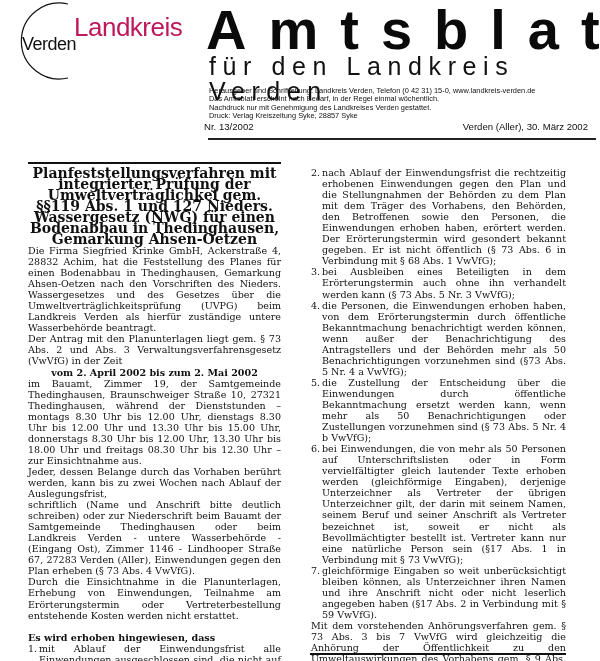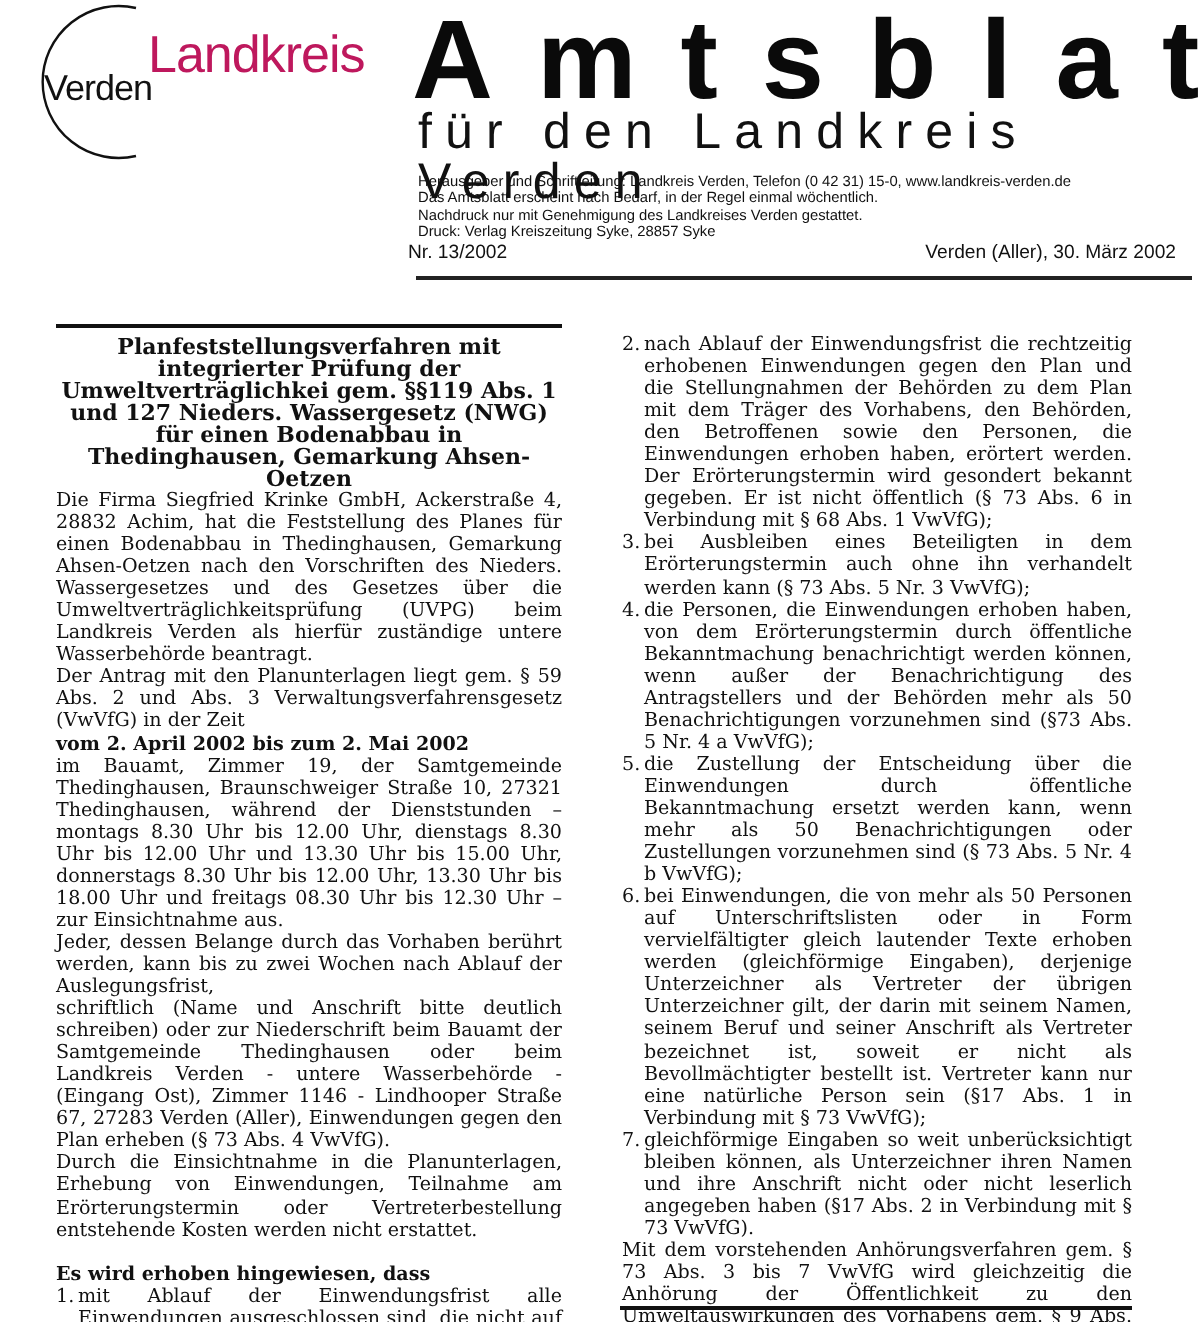--- a/index.html
+++ b/index.html
@@ -11,22 +11,22 @@
   .title { position:absolute; left:206px; top:2px; font-family:"Liberation Sans", sans-serif; font-weight:bold; font-size:56px; letter-spacing:22px; line-height:1; color:#0a0a0a; }
   .subtitle { position:absolute; left:209px; top:54px; font-family:Liberation Sans, sans-serif; font-size:25px; letter-spacing:6.6px; line-height:1; color:#111; }
   .imprint { position:absolute; left:209px; top:87px; font-family:"Liberation Sans", sans-serif; font-size:7.4px; line-height:8.3px; color:#111; white-space:nowrap; }
   .issue-row { position:absolute; left:204px; top:121px; width:384px; font-family:"Liberation Sans", sans-serif; font-size:9.6px; display:flex; justify-content:space-between; }
   .rule-top { position:absolute; left:208px; top:138px; width:388px; height:1.5px; background:#222; }
   .rule-col1 { position:absolute; left:28px; top:162px; width:253px; height:1.5px; background:#111; }
   .rule-bottom { position:absolute; left:310px; top:653px; width:256px; height:1.5px; background:#111; }
   .col { position:absolute; font-size:9.55px; line-height:11.05px; text-align:justify; }
   .col1 { left:28px; top:168px; width:253px; }
   .col2 { left:311px; top:167px; width:255px; }
-  .head { font-weight:bold; text-align:center; font-size:11px; line-height:11px; }
-  .center-bold { font-weight:bold; text-align:left; }
+  .head { font-weight:bold; text-align:center; font-size:14px; line-height:11px; }
+  .center-bold { font-weight:bold; text-align:center; }
   .p { margin:0; }
   .gap { height:11px; }
   .bold { font-weight:bold; }
   ol.items { list-style:none; margin:0; padding:0; }
   ol.items li { position:relative; padding-left:11px; margin:0; }
   ol.items li .num { position:absolute; left:0; top:0; }
 </style>
 </head>
 <body>
 
@@ -51,38 +51,38 @@
 <div class="issue-row">
   <span>Nr. 13/2002</span>
   <span>Verden (Aller), 30. März 2002</span>
 </div>
 <div class="rule-top"></div>
 <div class="rule-col1"></div>
 
 <div class="col col1">
   <div class="head">Planfeststellungsverfahren mit integrierter Prüfung der Umweltverträglichkei gem. §§119 Abs. 1 und 127 Nieders. Wassergesetz (NWG) für einen Bodenabbau in Thedinghausen, Gemarkung Ahsen-Oetzen</div>
   <p class="p">Die Firma Siegfried Krinke GmbH, Ackerstraße 4, 28832 Achim, hat die Feststellung des Planes für einen Bodenabbau in Thedinghausen, Gemarkung Ahsen-Oetzen nach den Vorschriften des Nieders. Wassergesetzes und des Gesetzes über die Umweltverträglichkeitsprüfung (UVPG) beim Landkreis Verden als hierfür zuständige untere Wasserbehörde beantragt.</p>
-  <p class="p">Der Antrag mit den Planunterlagen liegt gem. § 59 Abs. 2 und Abs. 3 Verwaltungsverfahrensgesetz (VwVfG) in der Zeit</p>
+  <p class="p">Der Antrag mit den Planunterlagen liegt gem. § 73 Abs. 2 und Abs. 3 Verwaltungsverfahrensgesetz (VwVfG) in der Zeit</p>
   <div class="center-bold">vom 2. April 2002 bis zum 2. Mai 2002</div>
   <p class="p">im Bauamt, Zimmer 19, der Samtgemeinde Thedinghausen, Braunschweiger Straße 10, 27321 Thedinghausen, während der Dienststunden – montags 8.30 Uhr bis 12.00 Uhr, dienstags 8.30 Uhr bis 12.00 Uhr und 13.30 Uhr bis 15.00 Uhr, donnerstags 8.30 Uhr bis 12.00 Uhr, 13.30 Uhr bis 18.00 Uhr und freitags 08.30 Uhr bis 12.30 Uhr – zur Einsichtnahme aus.</p>
   <p class="p">Jeder, dessen Belange durch das Vorhaben berührt werden, kann bis zu zwei Wochen nach Ablauf der Auslegungsfrist,</p>
   <p class="p">schriftlich (Name und Anschrift bitte deutlich schreiben) oder zur Niederschrift beim Bauamt der Samtgemeinde Thedinghausen oder beim Landkreis Verden - untere Wasserbehörde - (Eingang Ost), Zimmer 1146 - Lindhooper Straße 67, 27283 Verden (Aller), Einwendungen gegen den Plan erheben (§ 73 Abs. 4 VwVfG).</p>
   <p class="p">Durch die Einsichtnahme in die Planunterlagen, Erhebung von Einwendungen, Teilnahme am Erörterungstermin oder Vertreterbestellung entstehende Kosten werden nicht erstattet.</p>
   <div class="gap"></div>
   <div class="bold">Es wird erhoben hingewiesen, dass</div>
   <ol class="items">
     <li><span class="num">1.</span><span>mit Ablauf der Einwendungsfrist alle Einwendungen ausgeschlossen sind, die nicht auf besonderem privatrechtlichem Titel beruhen (§ 73 Abs. 4 Satz 3 VwVfG);</span></li>
   </ol>
 </div>
 
 <div class="col col2">
   <ol class="items">
     <li><span class="num">2.</span><span>nach Ablauf der Einwendungsfrist die rechtzeitig erhobenen Einwendungen gegen den Plan und die Stellungnahmen der Behörden zu dem Plan mit dem Träger des Vorhabens, den Behörden, den Betroffenen sowie den Personen, die Einwendungen erhoben haben, erörtert werden. Der Erörterungstermin wird gesondert bekannt gegeben. Er ist nicht öffentlich (§ 73 Abs. 6 in Verbindung mit § 68 Abs. 1 VwVfG);</span></li>
     <li><span class="num">3.</span><span>bei Ausbleiben eines Beteiligten in dem Erörterungstermin auch ohne ihn verhandelt werden kann (§ 73 Abs. 5 Nr. 3 VwVfG);</span></li>
     <li><span class="num">4.</span><span>die Personen, die Einwendungen erhoben haben, von dem Erörterungstermin durch öffentliche Bekanntmachung benachrichtigt werden können, wenn außer der Benachrichtigung des Antragstellers und der Behörden mehr als 50 Benachrichtigungen vorzunehmen sind (§73 Abs. 5 Nr. 4 a VwVfG);</span></li>
     <li><span class="num">5.</span><span>die Zustellung der Entscheidung über die Einwendungen durch öffentliche Bekanntmachung ersetzt werden kann, wenn mehr als 50 Benachrichtigungen oder Zustellungen vorzunehmen sind (§ 73 Abs. 5 Nr. 4 b VwVfG);</span></li>
     <li><span class="num">6.</span><span>bei Einwendungen, die von mehr als 50 Personen auf Unterschriftslisten oder in Form vervielfältigter gleich lautender Texte erhoben werden (gleichförmige Eingaben), derjenige Unterzeichner als Vertreter der übrigen Unterzeichner gilt, der darin mit seinem Namen, seinem Beruf und seiner Anschrift als Vertreter bezeichnet ist, soweit er nicht als Bevollmächtigter bestellt ist. Vertreter kann nur eine natürliche Person sein (§17 Abs. 1 in Verbindung mit § 73 VwVfG);</span></li>
-    <li><span class="num">7.</span><span>gleichförmige Eingaben so weit unberücksichtigt bleiben können, als Unterzeichner ihren Namen und ihre Anschrift nicht oder nicht leserlich angegeben haben (§17 Abs. 2 in Verbindung mit § 73 VwVfG).</span></li>
+    <li><span class="num">7.</span><span>gleichförmige Eingaben so weit unberücksichtigt bleiben können, als Unterzeichner ihren Namen und ihre Anschrift nicht oder nicht leserlich angegeben haben (§17 Abs. 2 in Verbindung mit § 59 VwVfG).</span></li>
   </ol>
   <p class="p">Mit dem vorstehenden Anhörungsverfahren gem. § 73 Abs. 3 bis 7 VwVfG wird gleichzeitig die Anhörung der Öffentlichkeit zu den Umweltauswirkungen des Vorhabens gem. § 9 Abs. 1 UVPG durchgeführt.</p>
 
 </div>
 <div class="rule-bottom"></div>
 
 </body></html>

